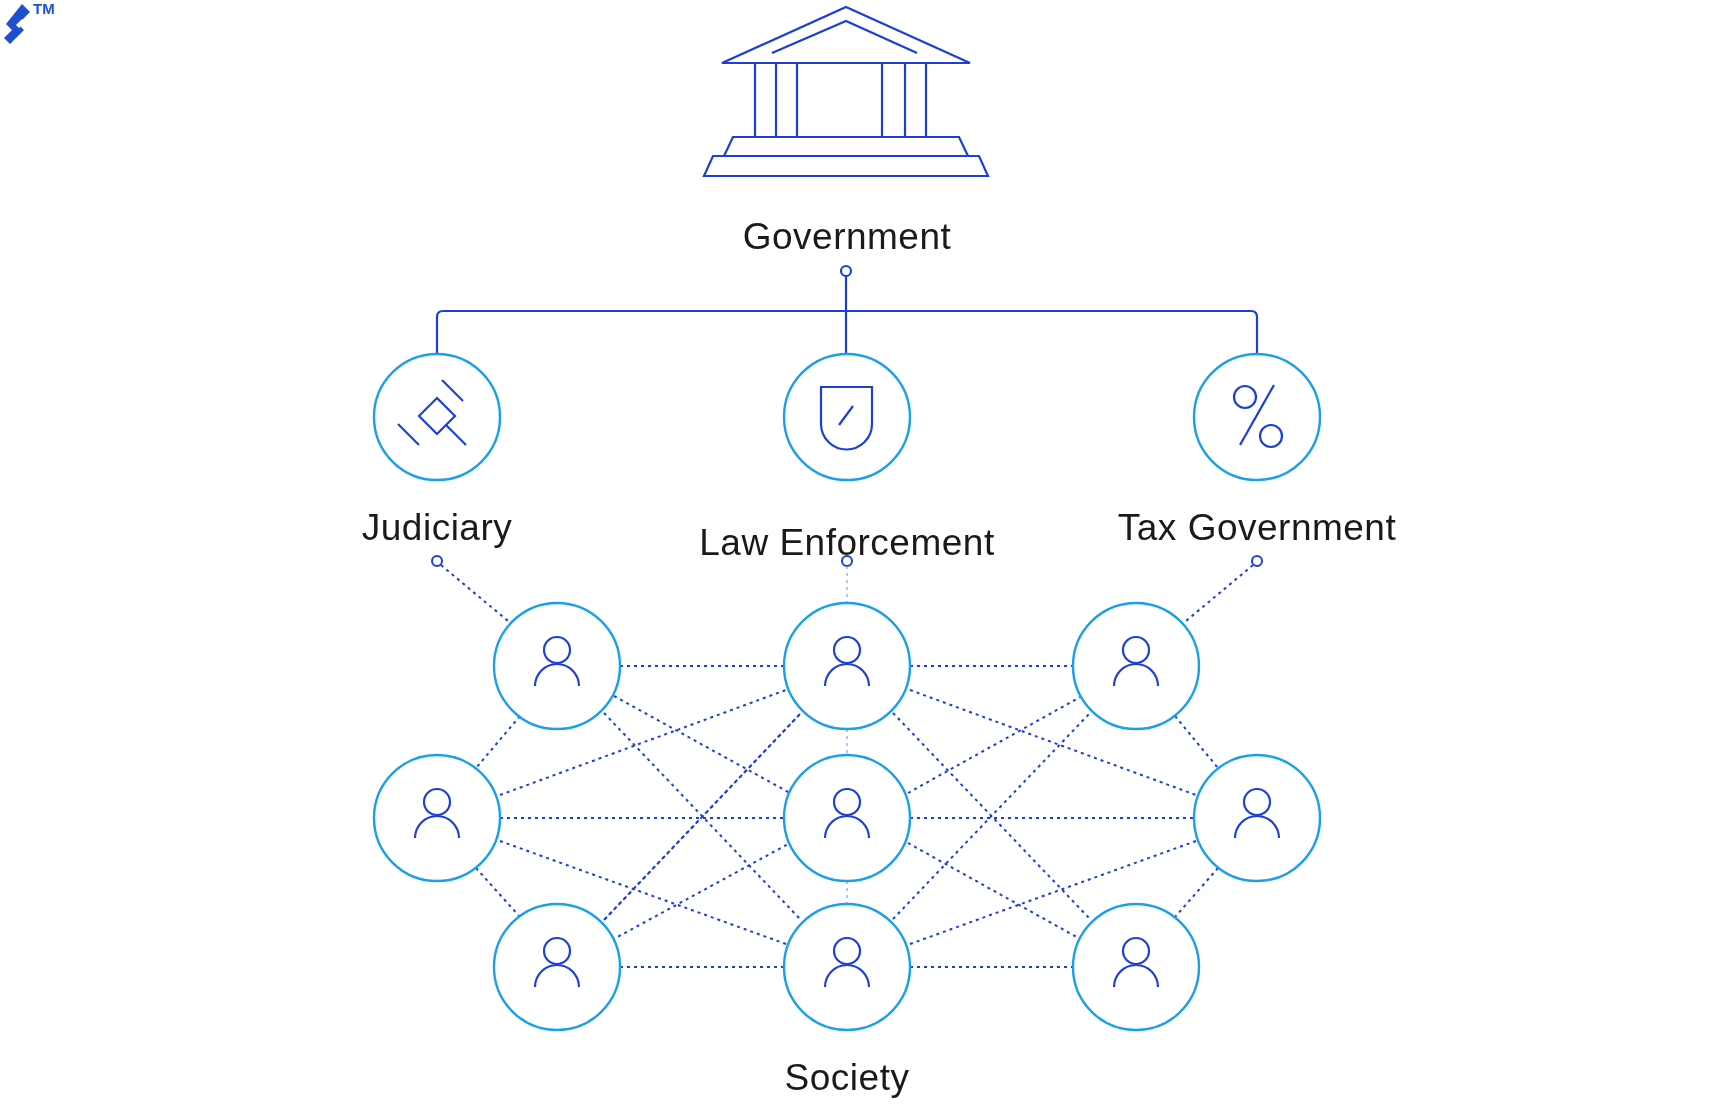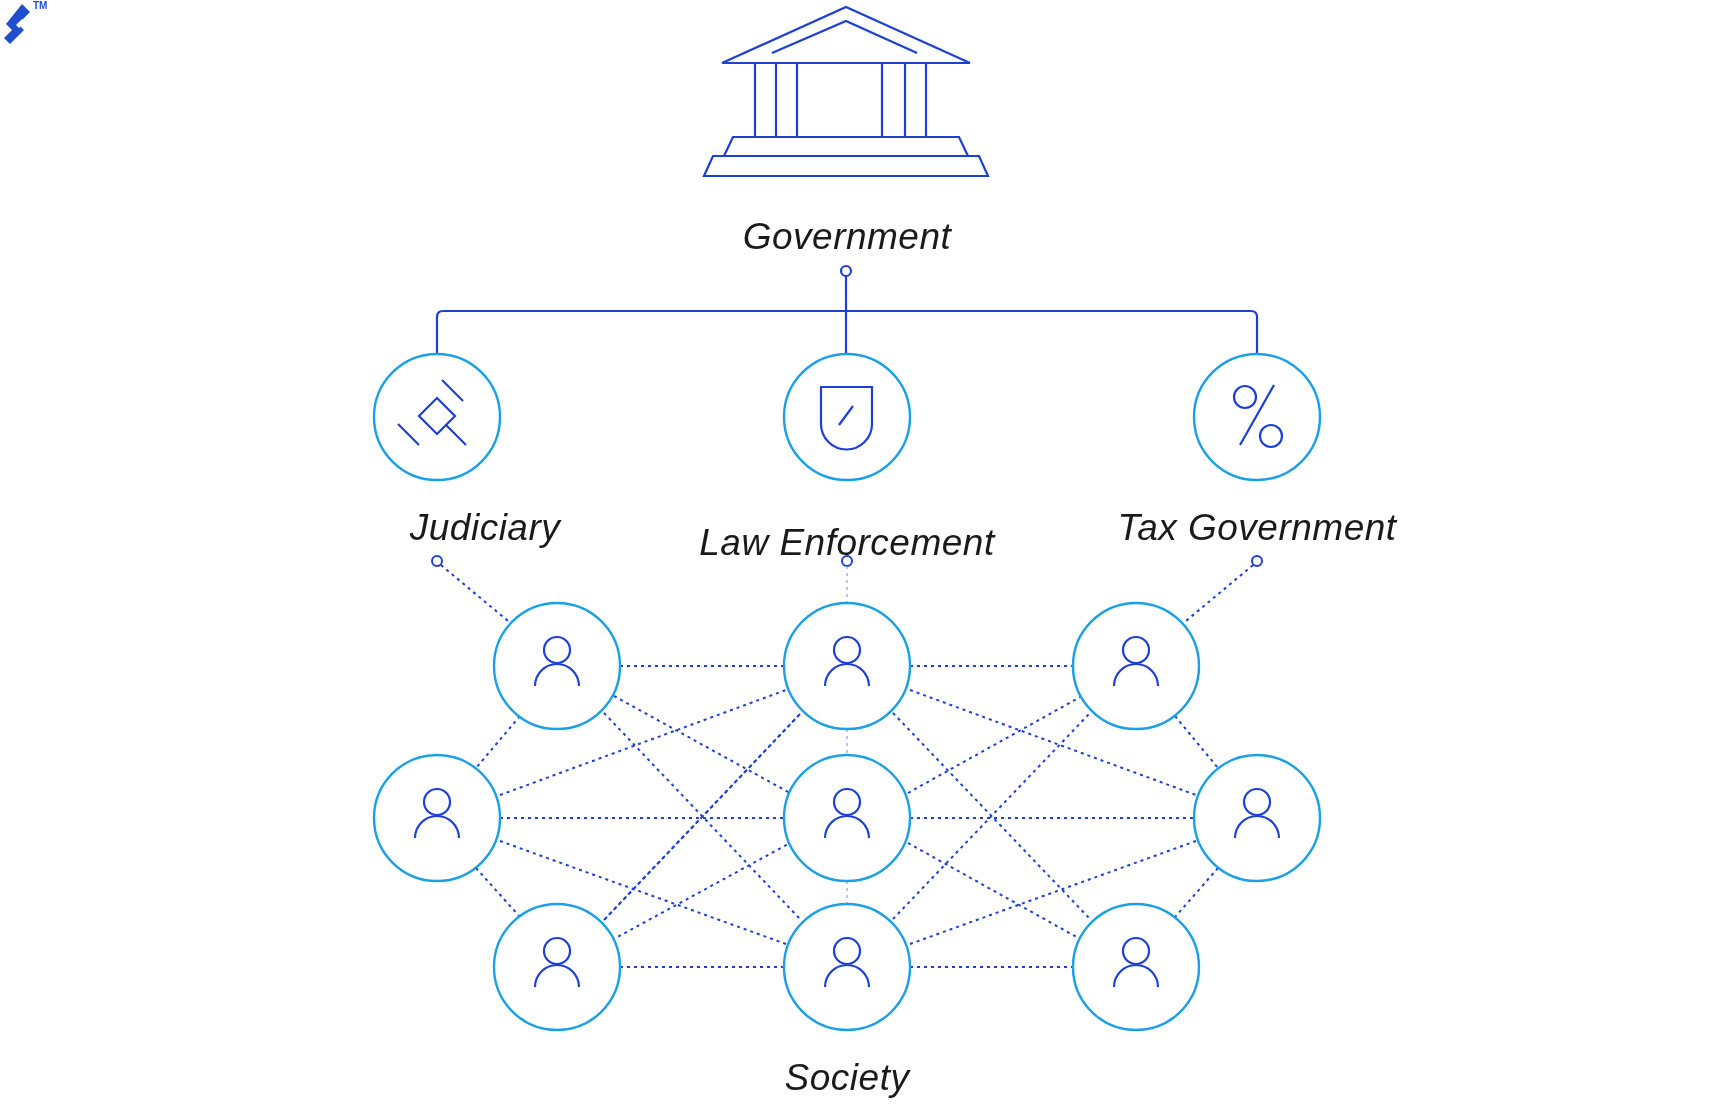--- a/index.html
+++ b/index.html
@@ -1,23 +1,23 @@
 <!DOCTYPE html>
 <html><head>
 <meta charset="utf-8">
 <style>
   html, body { margin: 0; padding: 0; background: #ffffff; }
   body { width: 1720px; height: 1107px; position: relative; overflow: hidden;
          font-family: "Liberation Sans", "DejaVu Sans", sans-serif; }
   #diagram { position: absolute; left: 0; top: 0; }
   .label { position: absolute; transform: translateX(-50%); white-space: nowrap;
            color: #1a1a1a; font-size: 37px; font-weight: 300; letter-spacing: 0.5px;
-           font-family: "Liberation Sans", "DejaVu Sans", sans-serif; font-style: italic; }
+           font-family: "Liberation Sans", "DejaVu Sans", sans-serif; }
   .logo { position: absolute; left: 4px; top: 2px; }
-  .tm { position: absolute; left: 33px; top: 0px; font-size: 10px; color: #1d4fd8;
+  .tm { position: absolute; left: 33px; top: 0px; font-size: 15px; color: #1d4fd8;
         font-family: "Liberation Sans", sans-serif; font-weight: bold; text-align: right; }
 </style>
 </head>
 <body>
 
 <div class="logo">
   <svg width="32" height="44" viewBox="0 0 32 44">
     <path d="M18 2 L26 10 L14 22 L20 28 L6 42 L0 36 L8 28 L2 22 Z" fill="#204ECF"></path>
     <path d="M12 23 L18 17 L21 20 L15 26 Z" fill="#ffffff"></path>
   </svg>
@@ -154,16 +154,16 @@
         <use href="#person"></use>
       </g>
     <g transform="translate(1136,967)">
         <circle r="63" fill="#fff" stroke="#1AA0E6" stroke-width="2.4"></circle>
         <use href="#person"></use>
       </g>
   </g>
 </svg>
 
 <div class="label" style="left:847px; top:216px;">Government</div>
-<div class="label" style="left:437px; top:507px;margin-left:48px;">Judiciary</div>
+<div class="label" style="left:437px; top:507px;">Judiciary</div>
 <div class="label" style="left:847px; top:522px;">Law Enforcement</div>
 <div class="label" style="left:1257px; top:507px;">Tax Government</div>
 <div class="label" style="left:847px; top:1057px;">Society</div>
 
 </body></html>

